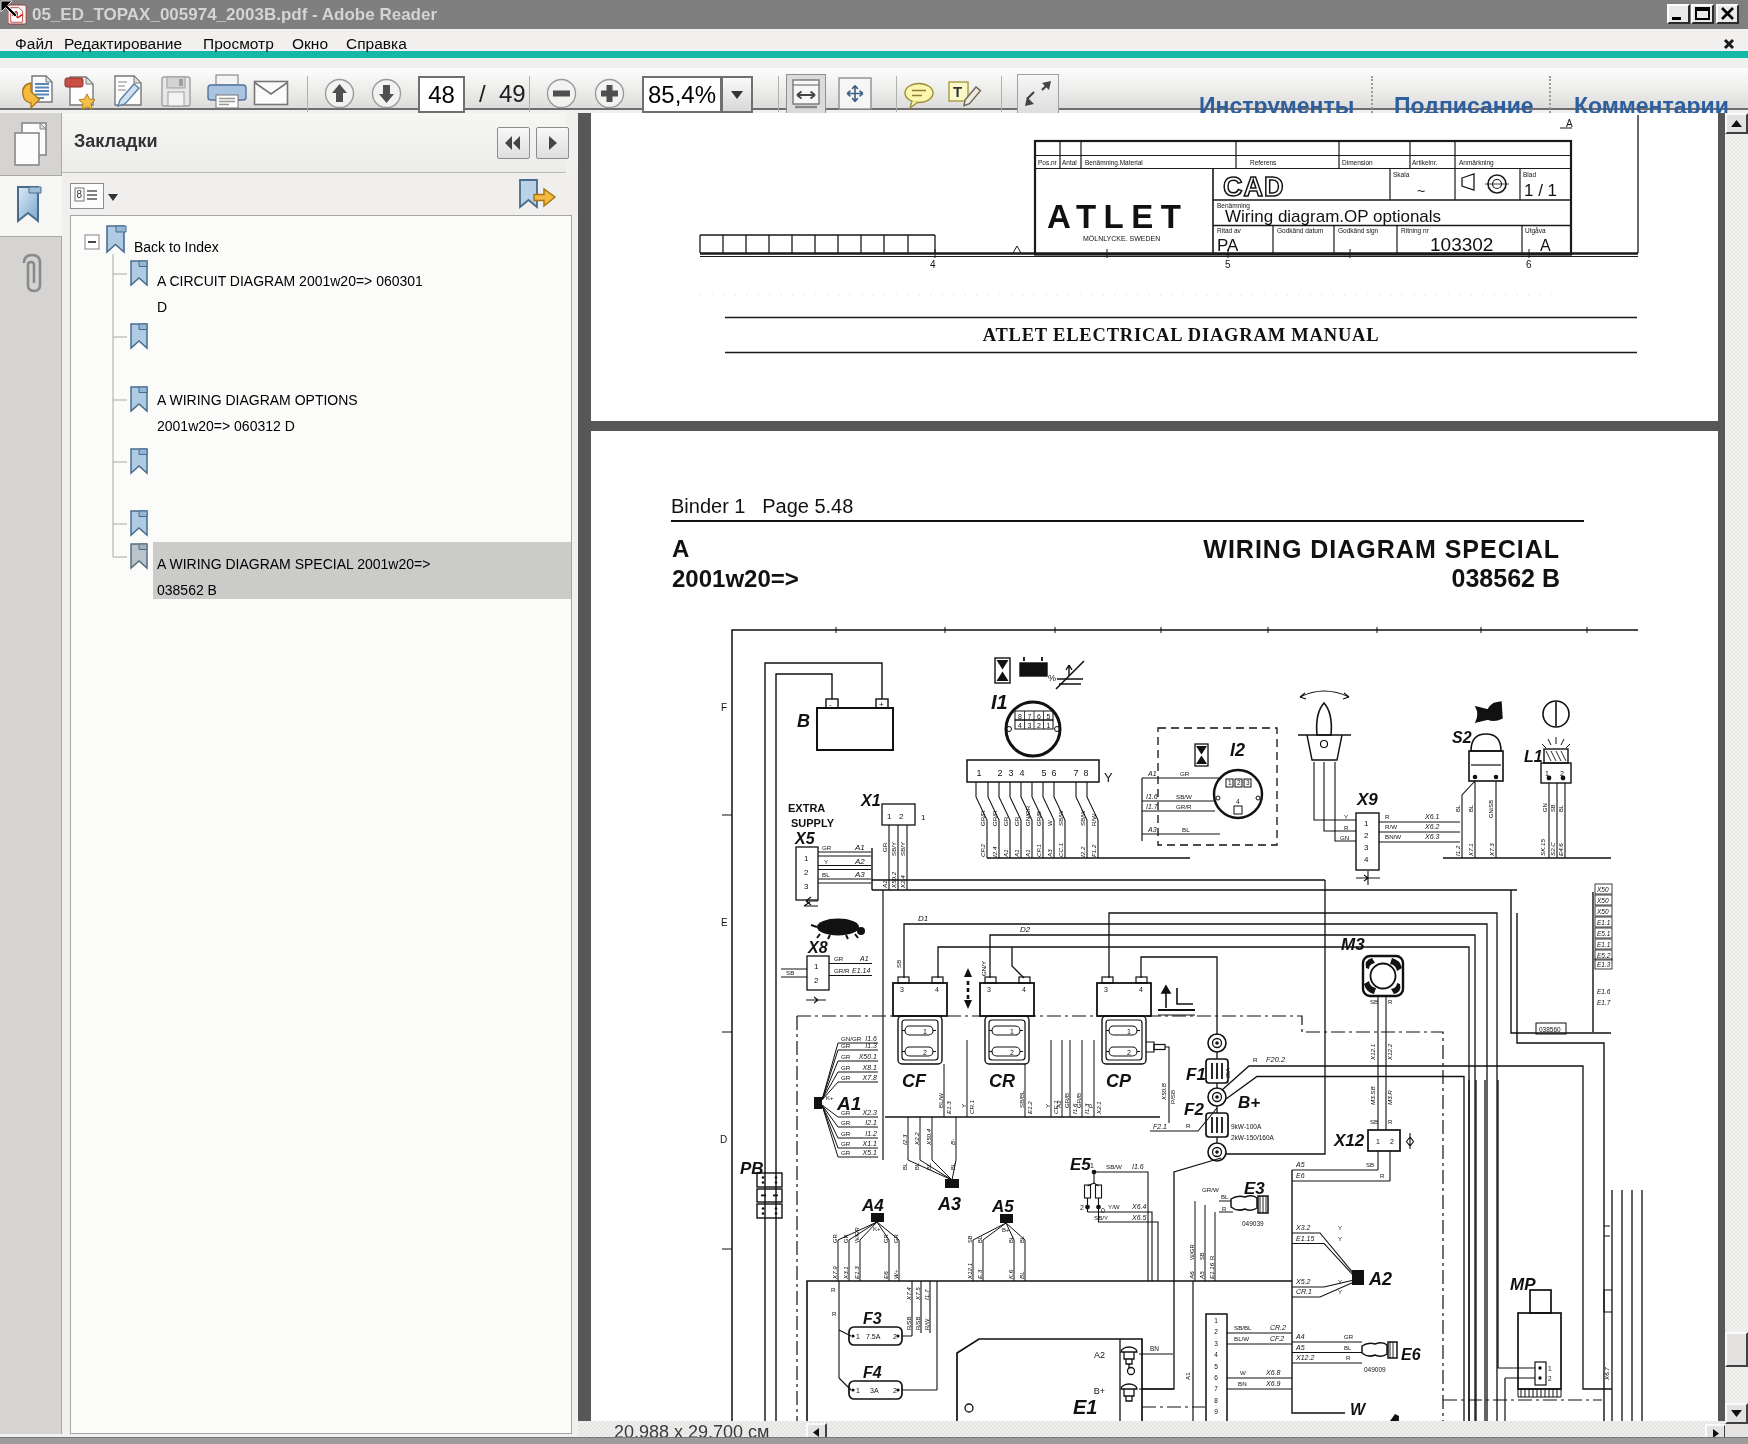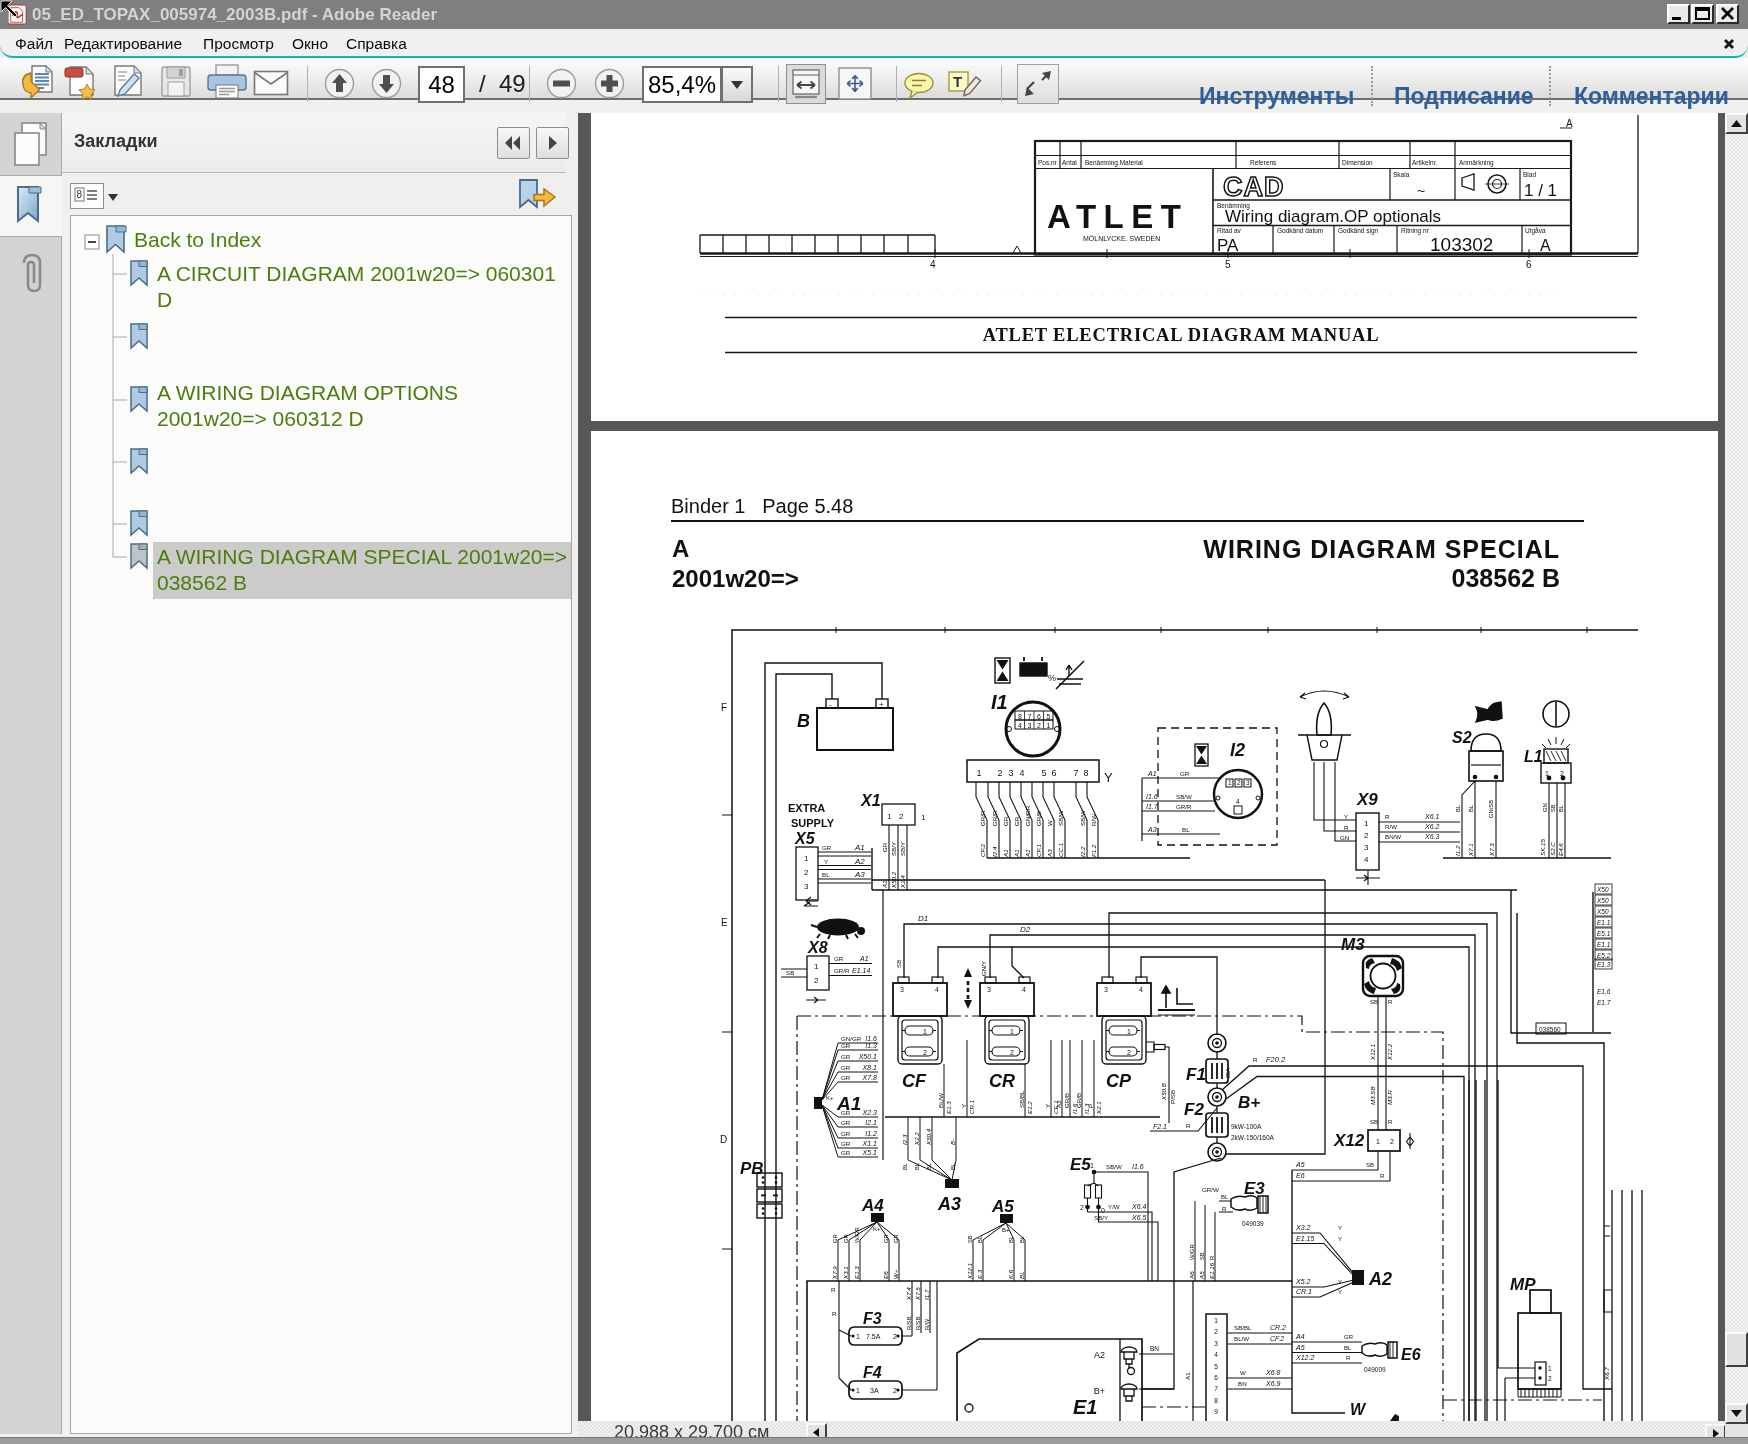--- a/index.html
+++ b/index.html
@@ -3,37 +3,37 @@
 html,body{margin:0;padding:0;}
 body{width:1748px;height:1444px;overflow:hidden;font-family:"Liberation Sans",sans-serif;background:#9c9c9c;}
 .win{position:absolute;top:0;left:0;width:1748px;height:1444px;background:#f0f0ee;}
 .abs{position:absolute;}
 
 .titlebar{position:absolute;top:0;left:0;width:1748px;height:29px;background:#7f7f7f;}
 .title-ic{position:absolute;left:8px;top:4px;width:20px;height:21px;}
 .title-tx{position:absolute;left:32px;top:5px;font-size:17px;font-weight:bold;color:#d4d4d4;}
 .wbtn{position:absolute;top:4px;width:23px;height:20px;background:#e9e9e9;border-top:2px solid #fcfcfc;border-left:2px solid #fcfcfc;border-right:2px solid #2a2a2a;border-bottom:2px solid #2a2a2a;box-sizing:border-box;}
 
-.menubar{position:absolute;top:29px;left:0;width:1748px;height:29px;background:#f1f0ee;border-bottom:2px solid #14b8a6;box-sizing:border-box;border-radius:13px;}
+.menubar{position:absolute;top:29px;left:0;width:1748px;height:29px;background:#f1f0ee;border-bottom:7px solid #14b8a6;box-sizing:border-box;}
 .mi{position:absolute;top:6px;font-size:15.5px;color:#0a0a0a;}
 
-.toolbar{position:absolute;top:58px;left:0;width:1748px;height:42px;background:linear-gradient(#fdfdfd,#ebebe9 60%,#dddcda);border-bottom:2px solid #6e6e6e;box-sizing:border-box;}
+.toolbar{position:absolute;top:68px;left:0;width:1748px;height:42px;background:linear-gradient(#fdfdfd,#ebebe9 60%,#dddcda);border-bottom:2px solid #6e6e6e;box-sizing:border-box;}
 .tsep{position:absolute;top:8px;width:1px;height:36px;background:#b0b0af;}
 .tsepd{position:absolute;top:8px;width:1px;height:40px;border-left:2px dotted #9a9a9a;}
 .tbox{position:absolute;background:#fff;border:2px solid #6f6f6f;font-size:24px;color:#000;text-align:center;box-sizing:border-box;}
 .ttext{position:absolute;font-size:21px;color:#1c1c1c;}
 .tlink{position:absolute;top:25px;font-size:23px;font-weight:bold;color:#2d5f9e;}
 
 .strip{position:absolute;left:0;top:113px;width:62px;height:1321px;background:#d5d4d2;border-right:1px solid #a9a9a9;box-sizing:border-box;}
 .bpanel{position:absolute;left:62px;top:113px;width:516px;height:1321px;background:#f1f0ee;}
 .bhead{position:absolute;left:0;top:0;width:504px;height:60px;background:linear-gradient(#f6f6f5,#ececea);border-bottom:1px solid #b9b9b9;box-sizing:border-box;}
 .btitle{position:absolute;left:12px;top:18px;font-size:18px;font-weight:bold;color:#333;}
 .navb{position:absolute;top:14px;width:33px;height:32px;background:linear-gradient(#f8f8f8,#dedede);border:1px solid #8d8d8d;border-radius:2px;box-sizing:border-box;}
 .tree{position:absolute;left:8px;top:102px;width:502px;height:1219px;background:#fbfbfa;border:1px solid #a5a5a5;box-sizing:border-box;overflow:hidden;}
-.ti{position:absolute;font-size:21px;color:#4d7c0f;line-height:26px;white-space:nowrap;}
+.ti{position:absolute;font-size:14px;color:#000000;line-height:26px;white-space:nowrap;margin-top:7px;}
 .hl{position:absolute;left:82px;top:326px;width:418px;height:57px;background:#cbcbca;}
 
 .docpane{position:absolute;left:578px;top:113px;width:1147px;height:1308px;background:#575757;}
 .page{position:absolute;background:#fff;}
 
 .vsb{position:absolute;left:1725px;top:113px;width:23px;height:1311px;background:#ececeb;background-image:repeating-conic-gradient(#f4f4f3 0 25%,#e7e7e6 0 50%);background-size:4px 4px;}
 .sbtn{position:absolute;background:#e3e2e0;border-top:2px solid #fafafa;border-left:2px solid #fafafa;border-right:2px solid #404040;border-bottom:2px solid #404040;box-sizing:border-box;}
 .statusbar{position:absolute;left:578px;top:1421px;width:1147px;height:19px;background:#e9e8e6;background-image:repeating-conic-gradient(#efefee 0 25%,#e4e4e2 0 50%);background-size:4px 4px;}
 .stext{position:absolute;left:36px;top:1px;font-size:18px;color:#3a3a3a;}
 .botband{position:absolute;left:0;top:1437px;width:1748px;height:7px;background:#9c9c9c;border-top:1px solid #777;box-sizing:border-box;}

